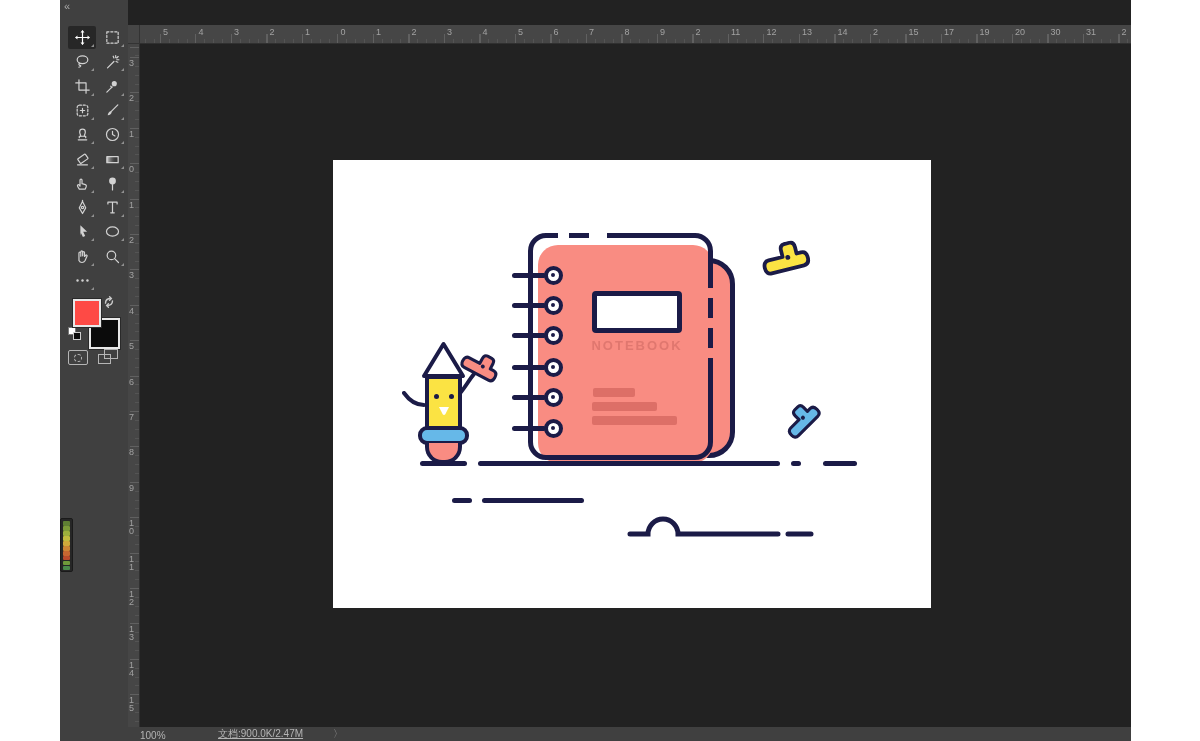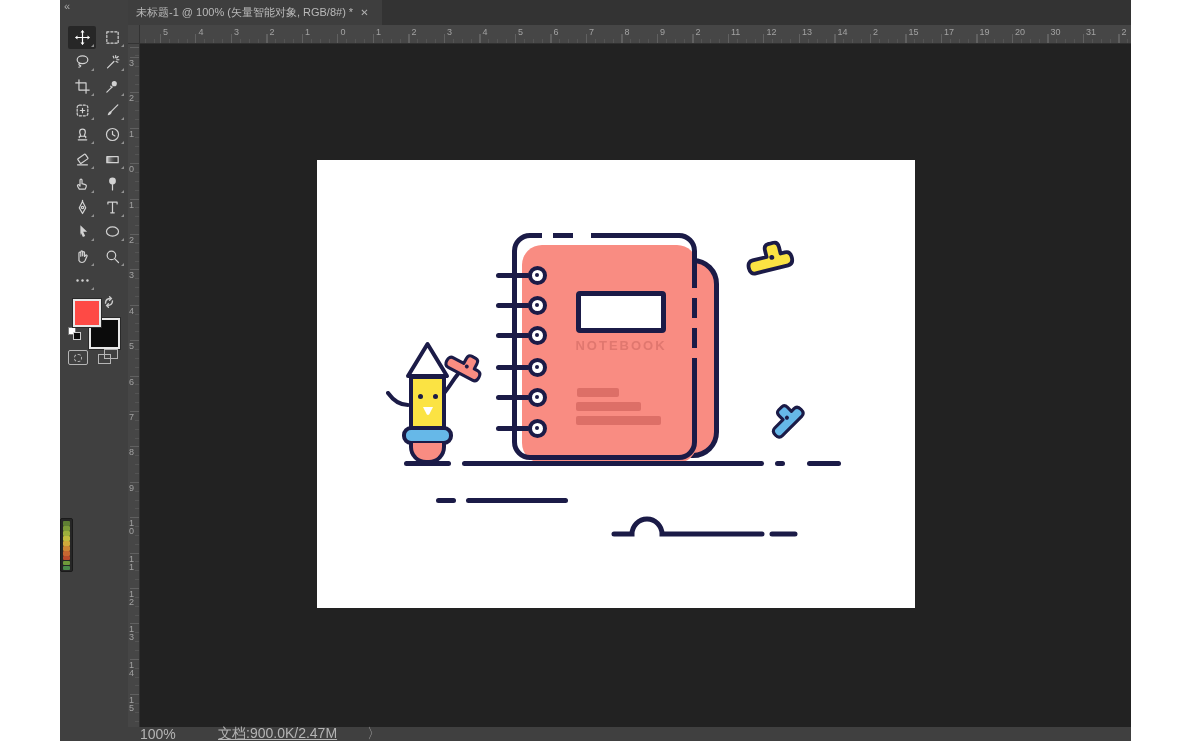--- a/index.html
+++ b/index.html
@@ -50,21 +50,21 @@
   #h-ruler .num { position:absolute; top:2px; color:#a2a2a2; font-size:9px; }
   #v-ruler { position:absolute; left:68px; top:44px; width:12px; bottom:14px; background:var(--ruler-bg); border-right:1px solid #303030; z-index:3; overflow:hidden;
      background-image:
        repeating-linear-gradient(180deg, #606060 0 1px, transparent 1px 35.4px),
        repeating-linear-gradient(180deg, #545454 0 1px, transparent 1px 8.85px);
      background-size:9px 100%, 4px 100%; background-position:right 13px, right 13px; background-repeat:repeat-y; }
   #v-ruler .num { position:absolute; left:1px; color:#a2a2a2; font-size:9px; line-height:8px; white-space:pre-line; }
 
   
   #canvas-area { position:absolute; left:80px; top:44px; right:0; bottom:14px; background:var(--canvas-bg); z-index:1; }
-  #artboard { position:absolute; left:257px; top:160px; width:598px; height:448px; background:#ffffff; z-index:2; }
+  #artboard { position:absolute; left:273px; top:160px; width:598px; height:448px; background:#ffffff; z-index:2; }
   .abs { position:absolute; }
 
   
   #back-cover { left:230px; top:98px; width:172px; height:200px; background:var(--salmon); border:5px solid var(--navy); border-radius:26px; }
   #front-cover { left:205px; top:85px; width:175px; height:218px; background:var(--salmon); border-radius:20px; }
   #cover-outline { left:195px; top:73px; width:185px; height:227px; border:5px solid var(--navy); border-radius:18px; }
   .gap-w { background:#ffffff; } .gap-s { background:var(--salmon); }
   #notebook-label { left:259px; top:131px; width:90px; height:42px; background:#ffffff; border:5px solid var(--navy); border-radius:4px; }
   #notebook-title { left:239px; top:178px; width:130px; text-align:center; color:var(--salmon-text); font-size:13px; font-weight:bold; letter-spacing:2px; }
   .nb-line { background:var(--salmon-dark); border-radius:2px; height:9px; }
@@ -76,21 +76,21 @@
   
   #pencil-body { left:92px; top:215px; width:37px; height:55px; background:var(--yellow); border:4px solid var(--navy); }
   #pencil-band { left:85px; top:266px; width:51px; height:19px; background:var(--blue); border:4px solid var(--navy); border-radius:9px; }
   #pencil-eraser { left:92px; top:283px; width:37px; height:21px; background:var(--salmon); border:4px solid var(--navy); border-top:none; border-radius:0 0 17px 17px; }
   .eye { width:5px; height:5px; background:var(--navy); border-radius:50%; }
 
   
   .clip { position:absolute; }
 
   
-  #statusbar { position:absolute; left:68px; bottom:0; right:0; height:14px; background:var(--panel); z-index:5; display:flex; align-items:center; color:#b4b4b4; font-size:14px; }
+  #statusbar { position:absolute; left:68px; bottom:0; right:0; height:14px; background:var(--panel); z-index:5; display:flex; align-items:flex-end; color:#b4b4b4; font-size:10px; }
   #status-zoom { margin-left:12px; width:60px; }
   #status-doc { margin-left:18px;text-decoration:underline; }
   #status-expand { margin-left:30px; color:#9a9a9a; }
 </style>
 </head>
 <body>
 
 <div id="stage">
   <div id="ps-window">
 
@@ -253,26 +253,20 @@
         <div class="s" style="background: rgb(156, 176, 60);"></div>
         <div class="s" style="background: rgb(193, 188, 62);"></div>
         <div class="s" style="background: rgb(208, 169, 58);"></div>
         <div class="s" style="background: rgb(205, 133, 52);"></div>
         <div class="s" style="background: rgb(197, 102, 48);"></div>
         <div class="s" style="background: rgb(185, 74, 44);"></div>
         <div class="s" style="background: rgb(111, 154, 58);"></div>
         <div class="s" style="background: rgb(74, 138, 74);"></div>
       </div>
 
-    <div id="tabbar">
-      <div id="doc-tab">
-        <span class="title">未标题-1 @ 100% (矢量智能对象, RGB/8#) *</span>
-        <span class="close">✕</span>
-      </div>
-    </div>
 
     <div id="ruler-corner"></div>
     <div id="h-ruler">
         <span class="num" style="left: 23px;">5</span>
         <span class="num" style="left: 58.5px;">4</span>
         <span class="num" style="left: 94px;">3</span>
         <span class="num" style="left: 129.5px;">2</span>
         <span class="num" style="left: 165px;">1</span>
         <span class="num" style="left: 200.5px;">0</span>
         <span class="num" style="left: 236px;">1</span>

